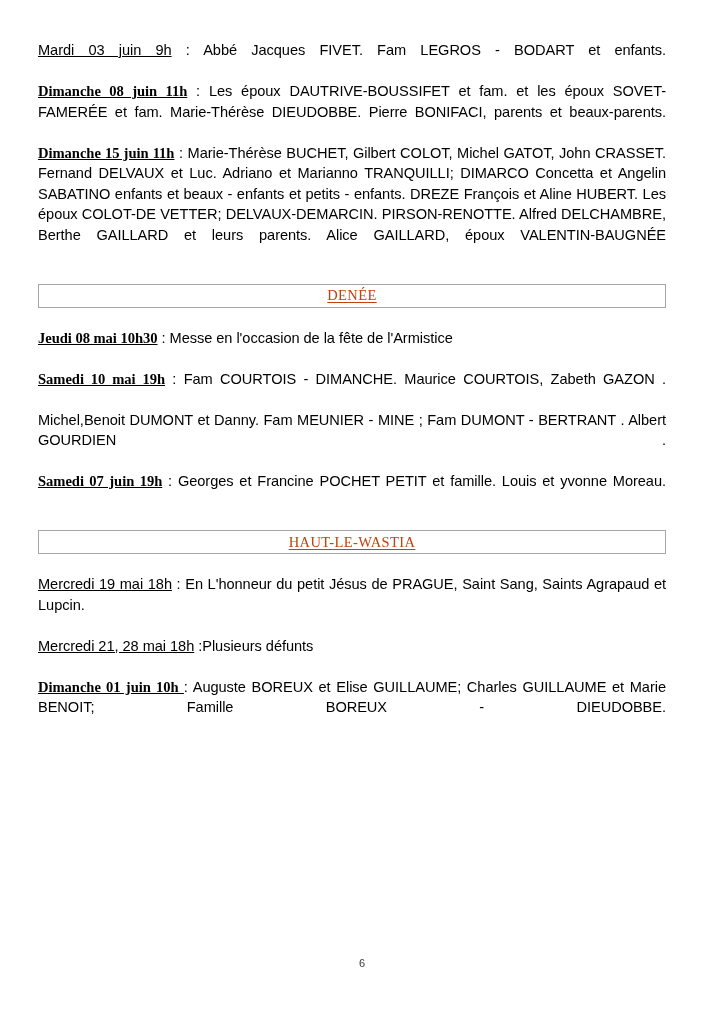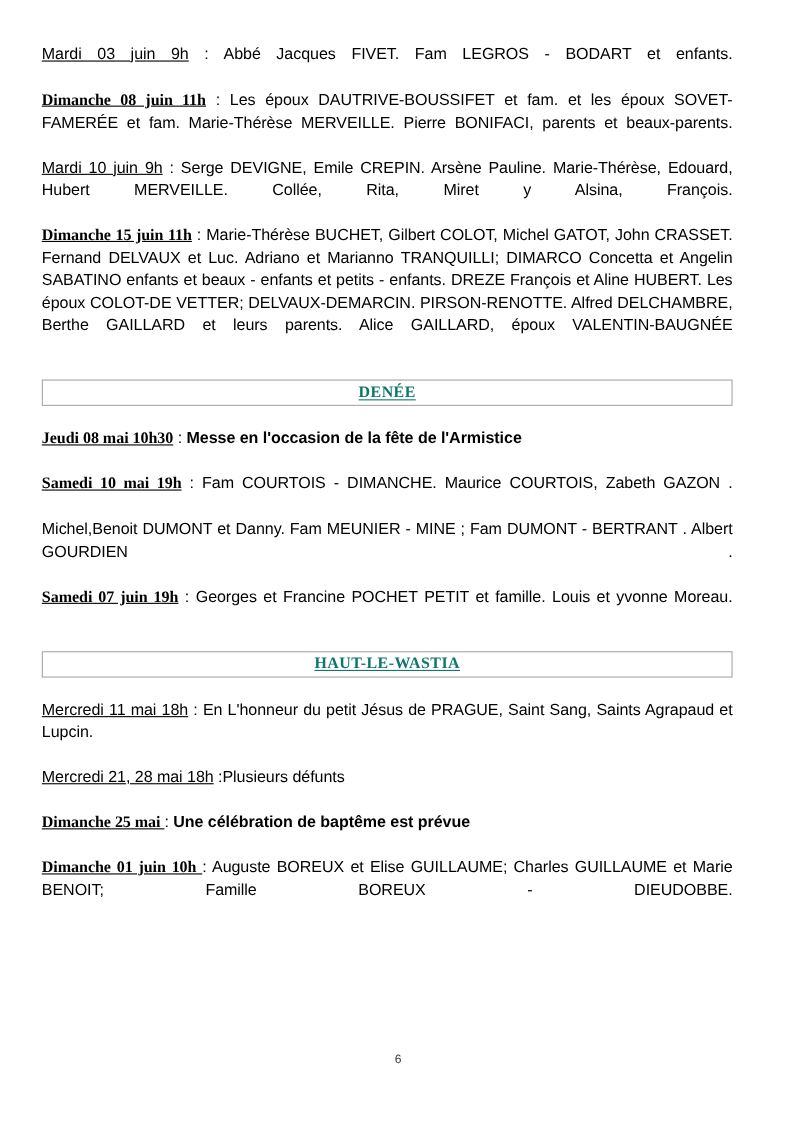--- a/index.html
+++ b/index.html
@@ -50,37 +50,37 @@
     text-decoration: underline;
     text-underline-offset: 1px;
   }
   .db {              
     font-weight: bold;
     text-decoration: underline;
     text-underline-offset: 1px;
     font-family: Liberation Serif, serif;
   }
   .b {               
-    font-weight: bold;
+    font-weight: normal;
   }
 
   .section-header {
     box-sizing: border-box;
     border: 1px solid #a6a6a6;
     height: 24px;
     display: flex;
     align-items: center;
     justify-content: center;
     background: #ffffff;
   }
   .section-header .htext {
     font-family: "Liberation Serif", serif;
-    font-weight: bold;
+    font-weight: normal;
     font-size: 14.5px;
-    color: #0f766e;
+    color: #c2410c;
     text-decoration: underline;
     text-underline-offset: 2px;
     letter-spacing: 0.4px;
     text-align: right;
   }
 
   .gap-before-header { height: 18px; }
   .gap-after-header  { height: 20px; }
 
   .page-number {
@@ -96,24 +96,21 @@
 </head>
 <body>
 
 <div class="page">
 
   <div class="block">
     <p>
       <span class="d">Mardi 03 juin 9h</span><span> : </span><span>Abbé Jacques FIVET. Fam LEGROS - BODART et enfants.</span>
     </p>
     <p>
-      <span class="db">Dimanche 08 juin 11h</span><span> : </span><span>Les époux DAUTRIVE-BOUSSIFET et fam. et les époux SOVET-FAMERÉE et fam. Marie-Thérèse MERVEILLE. Pierre BONIFACI, parents et beaux-parents.</span>
-    </p>
-    <p>
-      <span class="d">Mardi 10 juin 9h</span><span> : </span><span>Serge DEVIGNE, Emile CREPIN. Arsène Pauline. Marie-Thérèse, Edouard, Hubert MERVEILLE. Collée, Rita, Miret y Alsina, François.</span>
+      <span class="db">Dimanche 08 juin 11h</span><span> : </span><span>Les époux DAUTRIVE-BOUSSIFET et fam. et les époux SOVET-FAMERÉE et fam. Marie-Thérèse DIEUDOBBE. Pierre BONIFACI, parents et beaux-parents.</span>
     </p>
     <p>
       <span class="db">Dimanche 15 juin 11h</span><span> : </span><span>Marie-Thérèse BUCHET, Gilbert COLOT, Michel GATOT, John CRASSET. Fernand DELVAUX et Luc. Adriano et Marianno TRANQUILLI; DIMARCO Concetta et Angelin SABATINO enfants et beaux - enfants et petits - enfants. DREZE François et Aline HUBERT. Les époux COLOT-DE VETTER; DELVAUX-DEMARCIN.  PIRSON-RENOTTE. Alfred DELCHAMBRE, Berthe GAILLARD et leurs parents. Alice GAILLARD, époux VALENTIN-BAUGNÉE</span>
     </p>
   </div>
 
   <div class="gap-before-header"></div>
 
   <div class="section-header">
     <span class="htext">DENÉE</span>
@@ -137,27 +134,24 @@
 
   <div class="gap-before-header"></div>
 
   <div class="section-header">
     <span class="htext">HAUT-LE-WASTIA</span>
   </div>
   <div class="gap-after-header"></div>
 
   <div class="block">
     <p>
-      <span class="d">Mercredi 11 mai 18h</span><span> : </span><span>En L'honneur du petit Jésus de PRAGUE, Saint Sang, Saints Agrapaud et Lupcin.</span>
+      <span class="d">Mercredi 19 mai 18h</span><span> : </span><span>En L'honneur du petit Jésus de PRAGUE, Saint Sang, Saints Agrapaud et Lupcin.</span>
     </p>
     <p class="nj">
       <span class="d">Mercredi 21, 28 mai 18h</span><span> :</span><span>Plusieurs défunts</span>
-    </p>
-    <p class="nj">
-      <span class="db">Dimanche 25 mai </span><span>: </span><span class="b">Une célébration de baptême est prévue</span>
     </p>
     <p>
       <span class="db">Dimanche 01 juin 10h </span><span>: </span><span>Auguste BOREUX et Elise GUILLAUME; Charles GUILLAUME et Marie BENOIT; Famille BOREUX - DIEUDOBBE.</span>
     </p>
 
   </div>
 
   <div class="page-number">6</div>
 
 </div>

